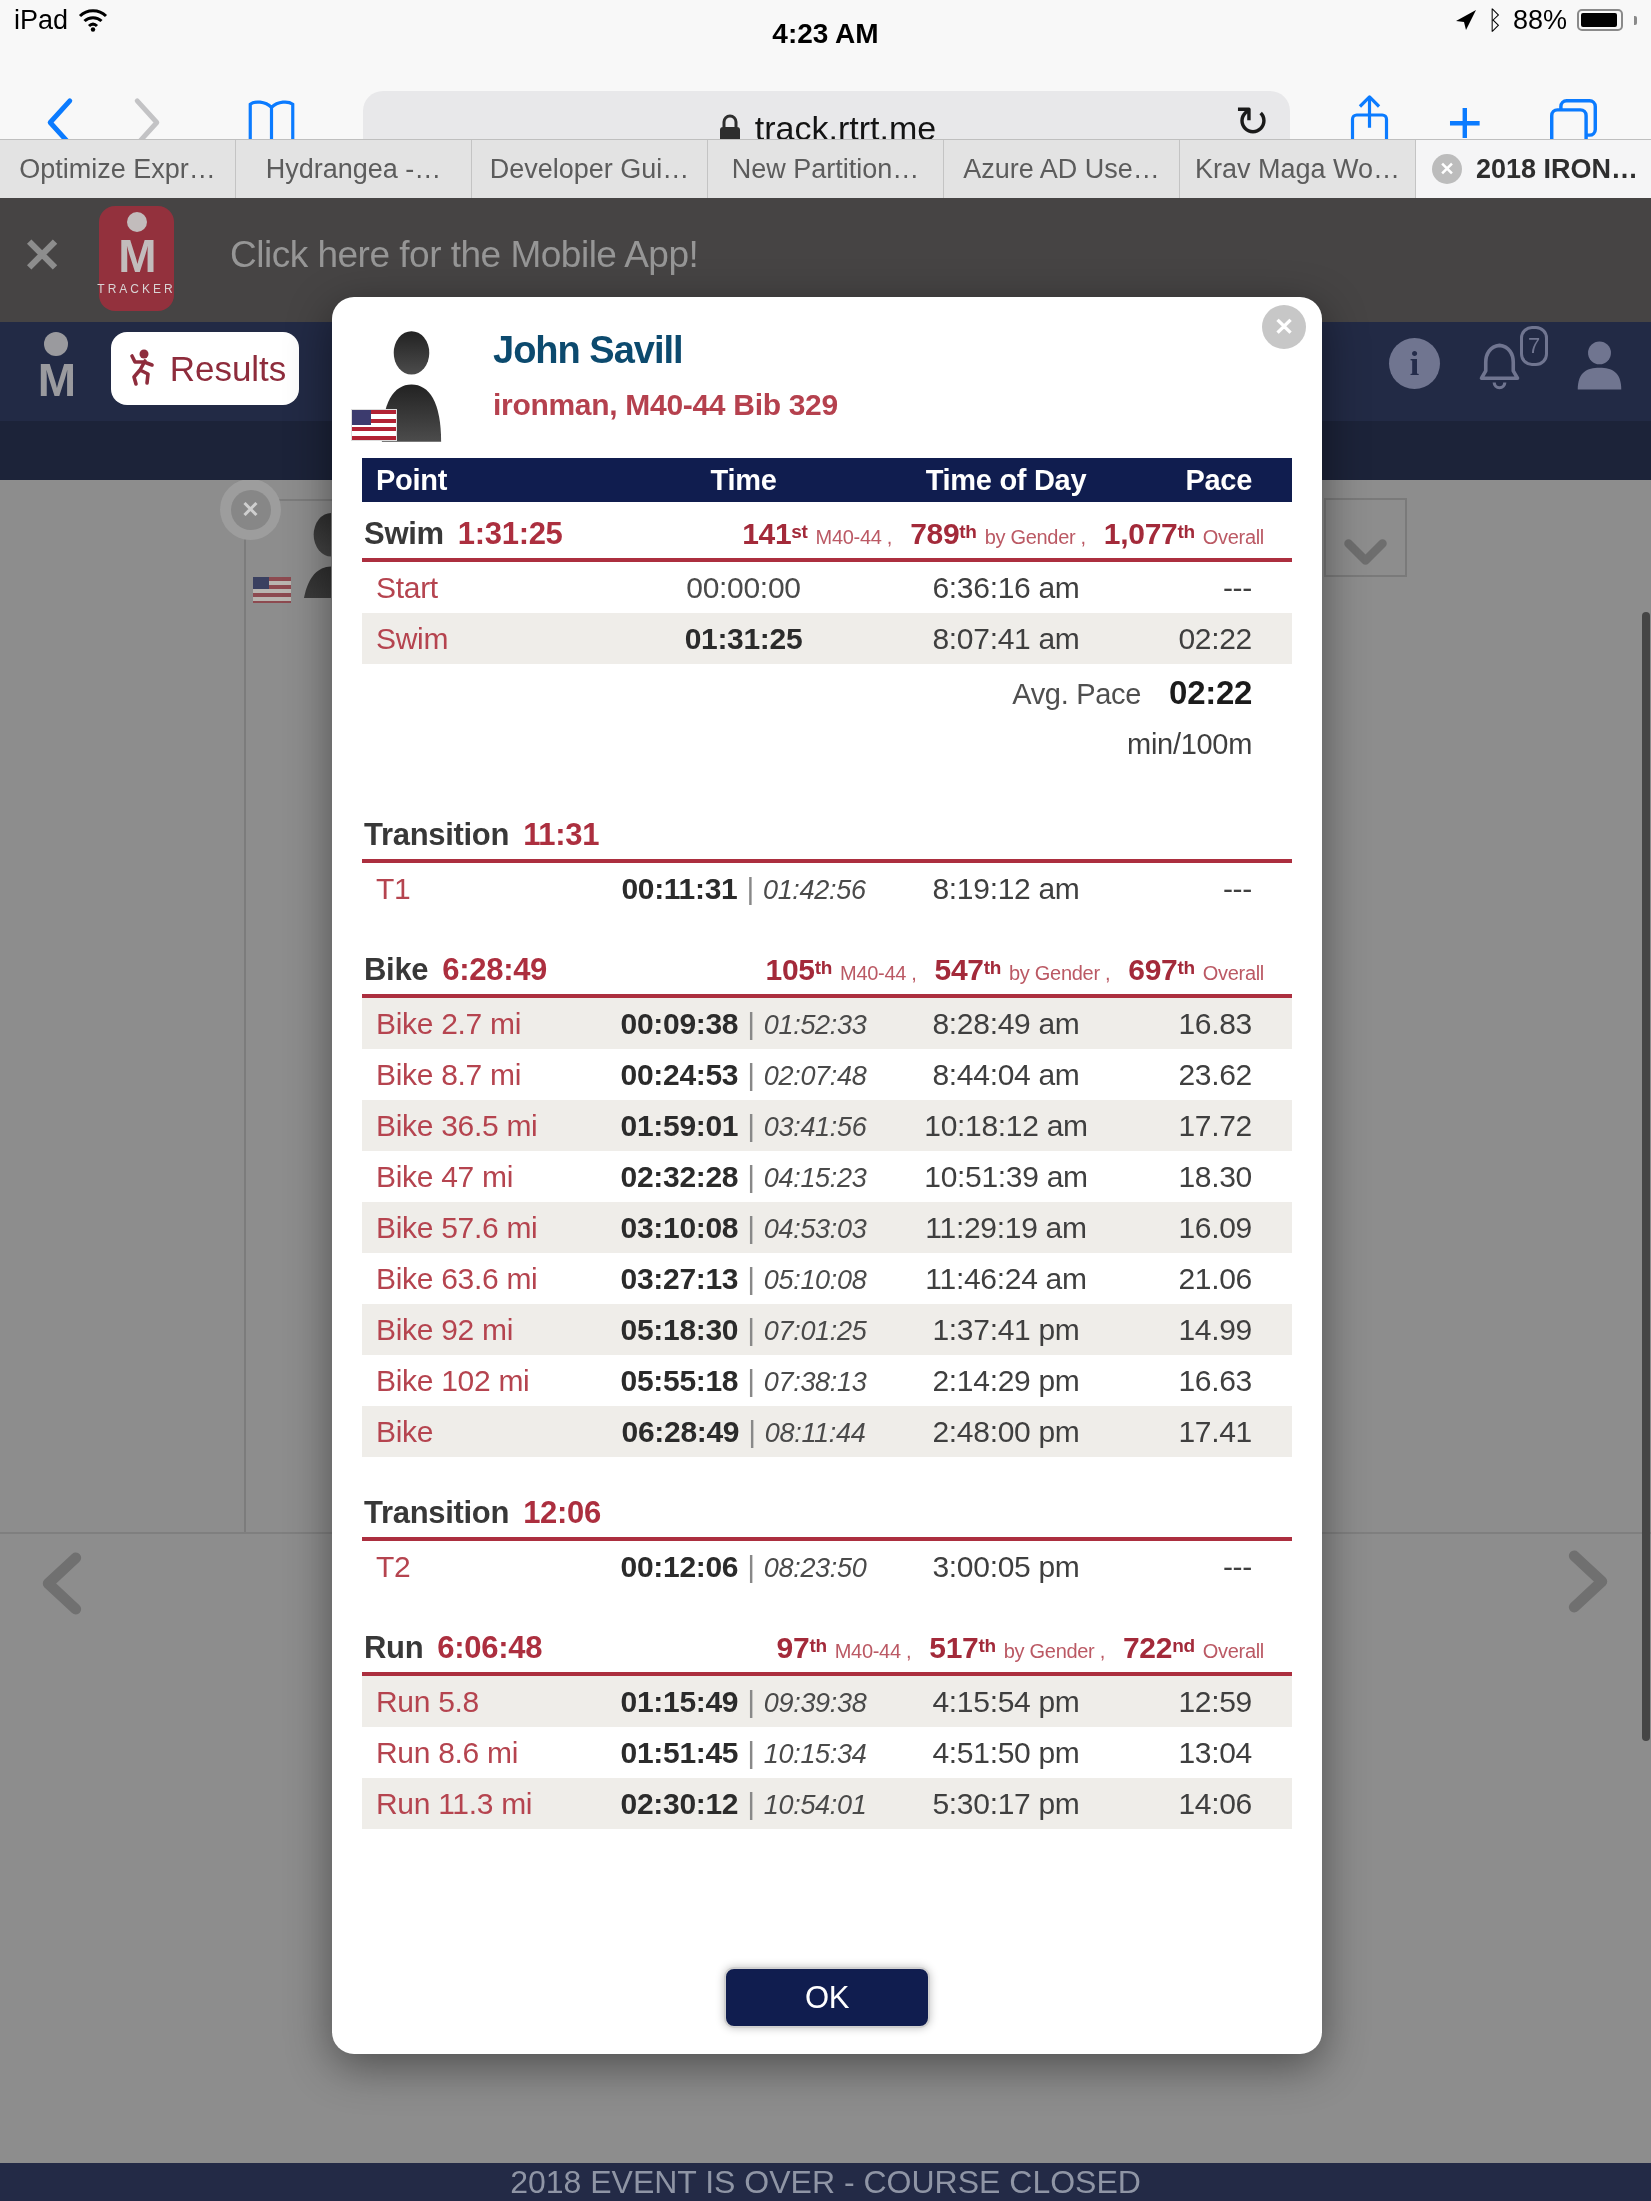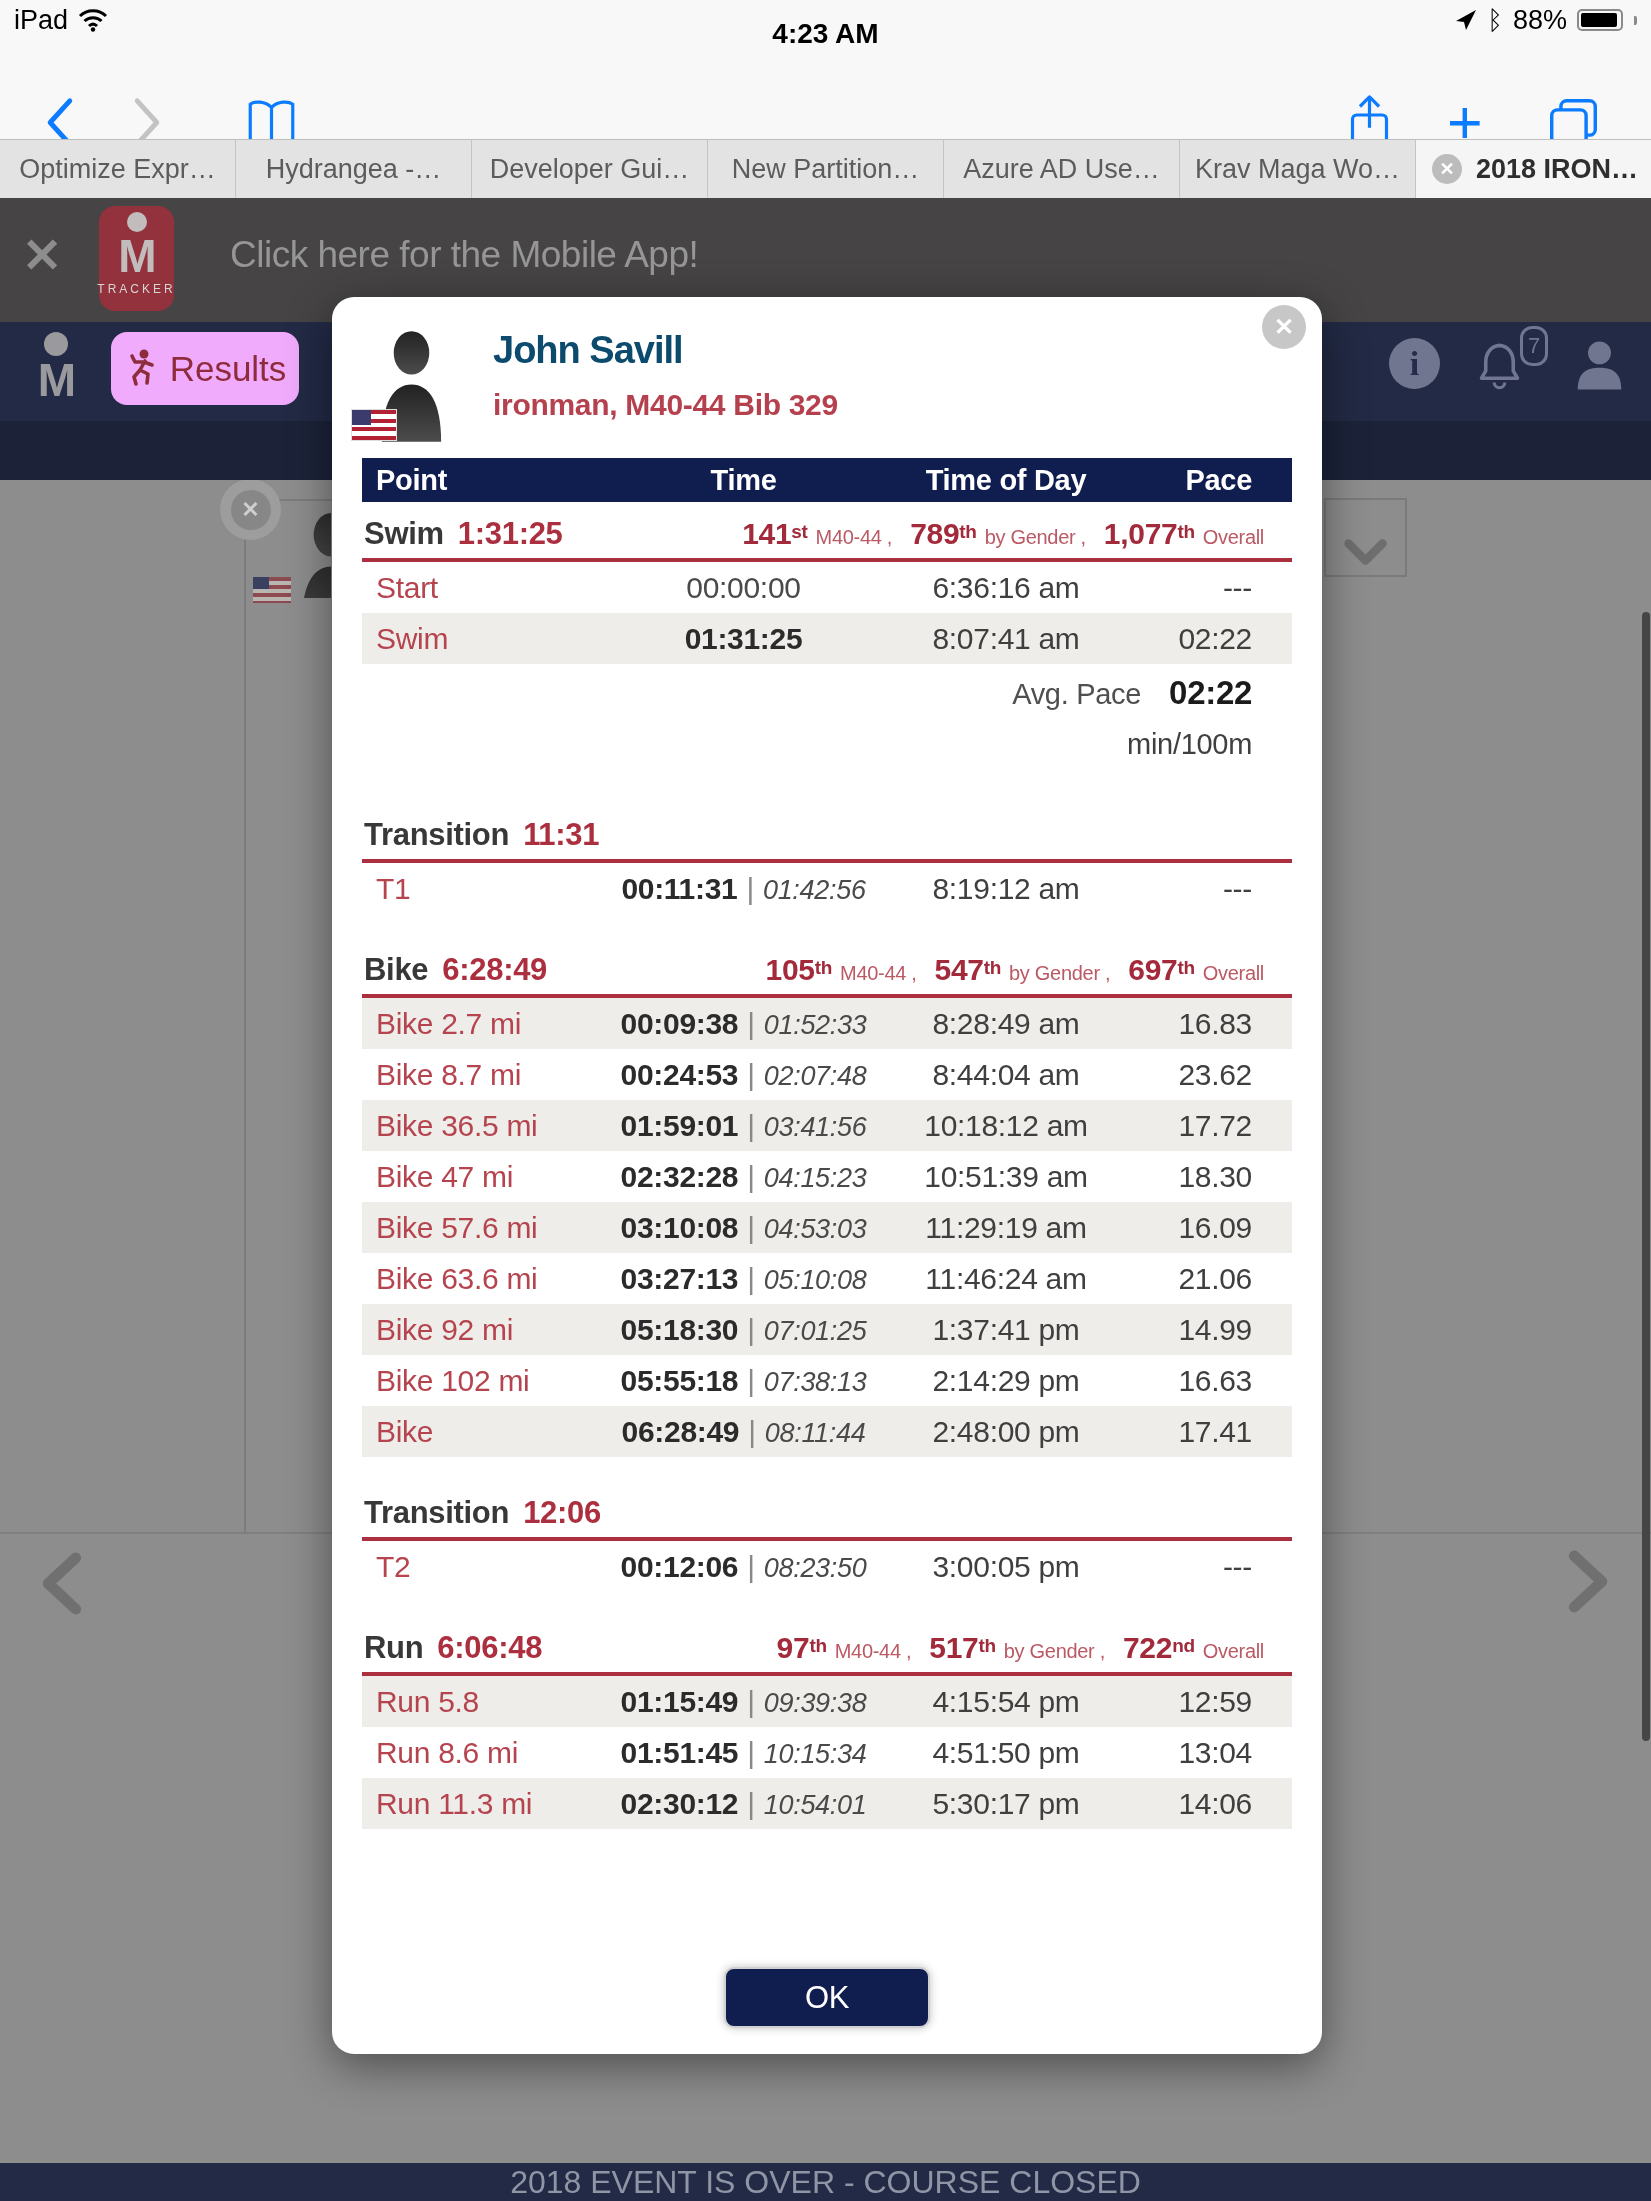--- a/index.html
+++ b/index.html
@@ -32,21 +32,21 @@
   .tr-head{width:20px;height:20px;border-radius:50%;background:#c2bcbc;}
   .tr-m{font-size:46px;font-weight:800;color:#c2bcbc;line-height:48px;letter-spacing:-2px;}
   .tr-txt{font-size:12px;letter-spacing:3px;color:#d8d4d4;margin-top:2px;}
   .banner-link{position:absolute;left:230px;top:36px;font-size:37px;color:#969696;letter-spacing:-0.5px;}
   
   .navbar{position:absolute;left:0;top:322px;width:100%;height:158px;background:#222a45;z-index:2;}
   .navbar .sub{position:absolute;left:0;top:99px;width:100%;height:59px;background:#1c2339;}
   .mdot{position:absolute;left:28px;top:10px;width:55px;height:79px;display:flex;flex-direction:column;align-items:center;}
   .mdot .h{width:24px;height:24px;border-radius:50%;background:#9a9a9e;}
   .mdot .m{font-size:46px;font-weight:800;color:#9a9a9e;line-height:48px;letter-spacing:-3px;}
-  .results-btn{position:absolute;left:111px;top:10px;width:188px;height:73px;background:#f0abfc;border-radius:16px;display:flex;align-items:center;justify-content:center;gap:12px;color:#8e2c3c;font-size:35px;}
+  .results-btn{position:absolute;left:111px;top:10px;width:188px;height:73px;background:#ffffff;border-radius:16px;display:flex;align-items:center;justify-content:center;gap:12px;color:#8e2c3c;font-size:35px;}
   .nav-ic{position:absolute;top:16px;}
   .info-c{width:51px;height:51px;border-radius:50%;background:#707590;color:#242c4a;font-family:"Liberation Serif",serif;font-weight:700;font-size:34px;display:flex;align-items:center;justify-content:center;}
   .bell-badge{position:absolute;right:-16px;top:-12px;width:28px;height:40px;border:3px solid #707590;border-radius:12px;color:#707590;font-size:22px;display:flex;align-items:center;justify-content:center;}
   
   .pagebg{position:absolute;left:0;top:480px;width:100%;height:1683px;z-index:1;}
   .card-topline{position:absolute;left:244px;top:19px;width:91px;border-top:2px solid #7c7c7c;}
   .card-vline{position:absolute;left:244px;top:19px;height:1034px;border-left:2px solid #7c7c7c;}
   .bg-close{position:absolute;left:220px;top:-1px;width:61px;height:61px;border-radius:50%;background:#9d9d9d;display:flex;align-items:center;justify-content:center;}
   .bg-close .in{width:40px;height:40px;border-radius:50%;background:#878787;color:#cfcfcf;font-size:22px;font-weight:700;display:flex;align-items:center;justify-content:center;}
   .bg-avatar{position:absolute;left:280px;top:27px;width:51px;height:91px;overflow:hidden;}
@@ -135,20 +135,28 @@
       <svg class="nav-chev" style="left:42px;" viewBox="0 0 34 52">
           <polyline points="28,4 8,26 28,48" fill="none" stroke="#0b7bff" stroke-width="5" stroke-linecap="round" stroke-linejoin="round"></polyline>
         </svg>
       <svg class="nav-chev" style="left:131px;" viewBox="0 0 34 52">
           <polyline points="6,4 26,26 6,48" fill="none" stroke="#c3c3c5" stroke-width="5" stroke-linecap="round" stroke-linejoin="round"></polyline>
         </svg>
       <svg class="tool-ic" style="left:246px;top:55px;" width="51" height="63" viewBox="0 0 48 56">
           <path d="M24 10 C18 4 8 4 4 7 L4 46 C8 43 18 43 24 49 C30 43 40 43 44 46 L44 7 C40 4 30 4 24 10 Z" fill="none" stroke="#0b7bff" stroke-width="3"></path>
           <line x1="24" y1="10" x2="24" y2="49" stroke="#0b7bff" stroke-width="3"></line>
         </svg>
+      <div class="urlbar">
+        <svg width="26" height="32" viewBox="0 0 26 32">
+            <rect x="3" y="14" width="20" height="15" rx="3" fill="#2e2e2e"></rect>
+            <path d="M7 14 V9 a6 6 0 0 1 12 0 V14" fill="none" stroke="#2e2e2e" stroke-width="3"></path>
+          </svg>
+        <span>track.rtrt.me</span>
+        <span class="reload">↻</span>
+      </div>
       <svg class="tool-ic" style="left:1344px;top:53px;" width="51" height="61" viewBox="0 0 48 56">
           <rect x="8" y="20" width="32" height="32" rx="4" fill="none" stroke="#0b7bff" stroke-width="3"></rect>
           <line x1="24" y1="4" x2="24" y2="32" stroke="#0b7bff" stroke-width="3"></line>
           <polyline points="15,12 24,3 33,12" fill="none" stroke="#0b7bff" stroke-width="3" stroke-linejoin="round"></polyline>
         </svg>
       <div class="tool-ic plus" style="left:1447px;top:48px;">+</div>
       <svg class="tool-ic" style="left:1546px;top:55px;" width="55" height="55" viewBox="0 0 48 48">
           <rect x="13" y="5" width="30" height="30" rx="5" fill="none" stroke="#0b7bff" stroke-width="3"></rect>
           <rect x="5" y="13" width="30" height="30" rx="5" fill="#f8f8f8" stroke="#0b7bff" stroke-width="3"></rect>
         </svg>

